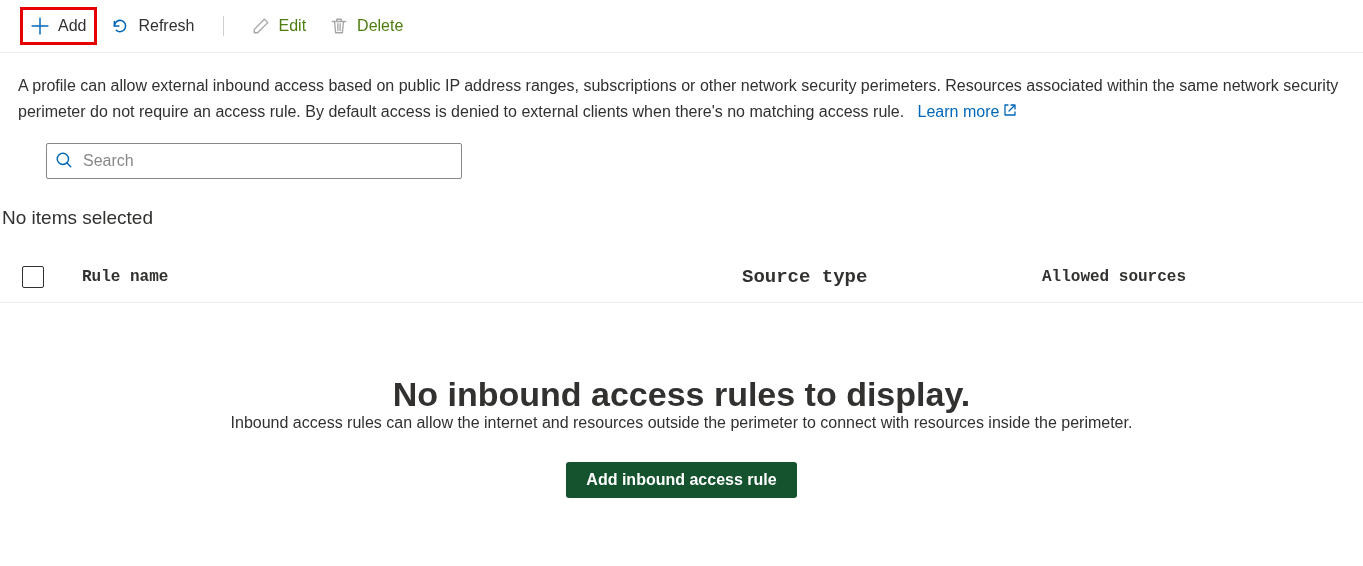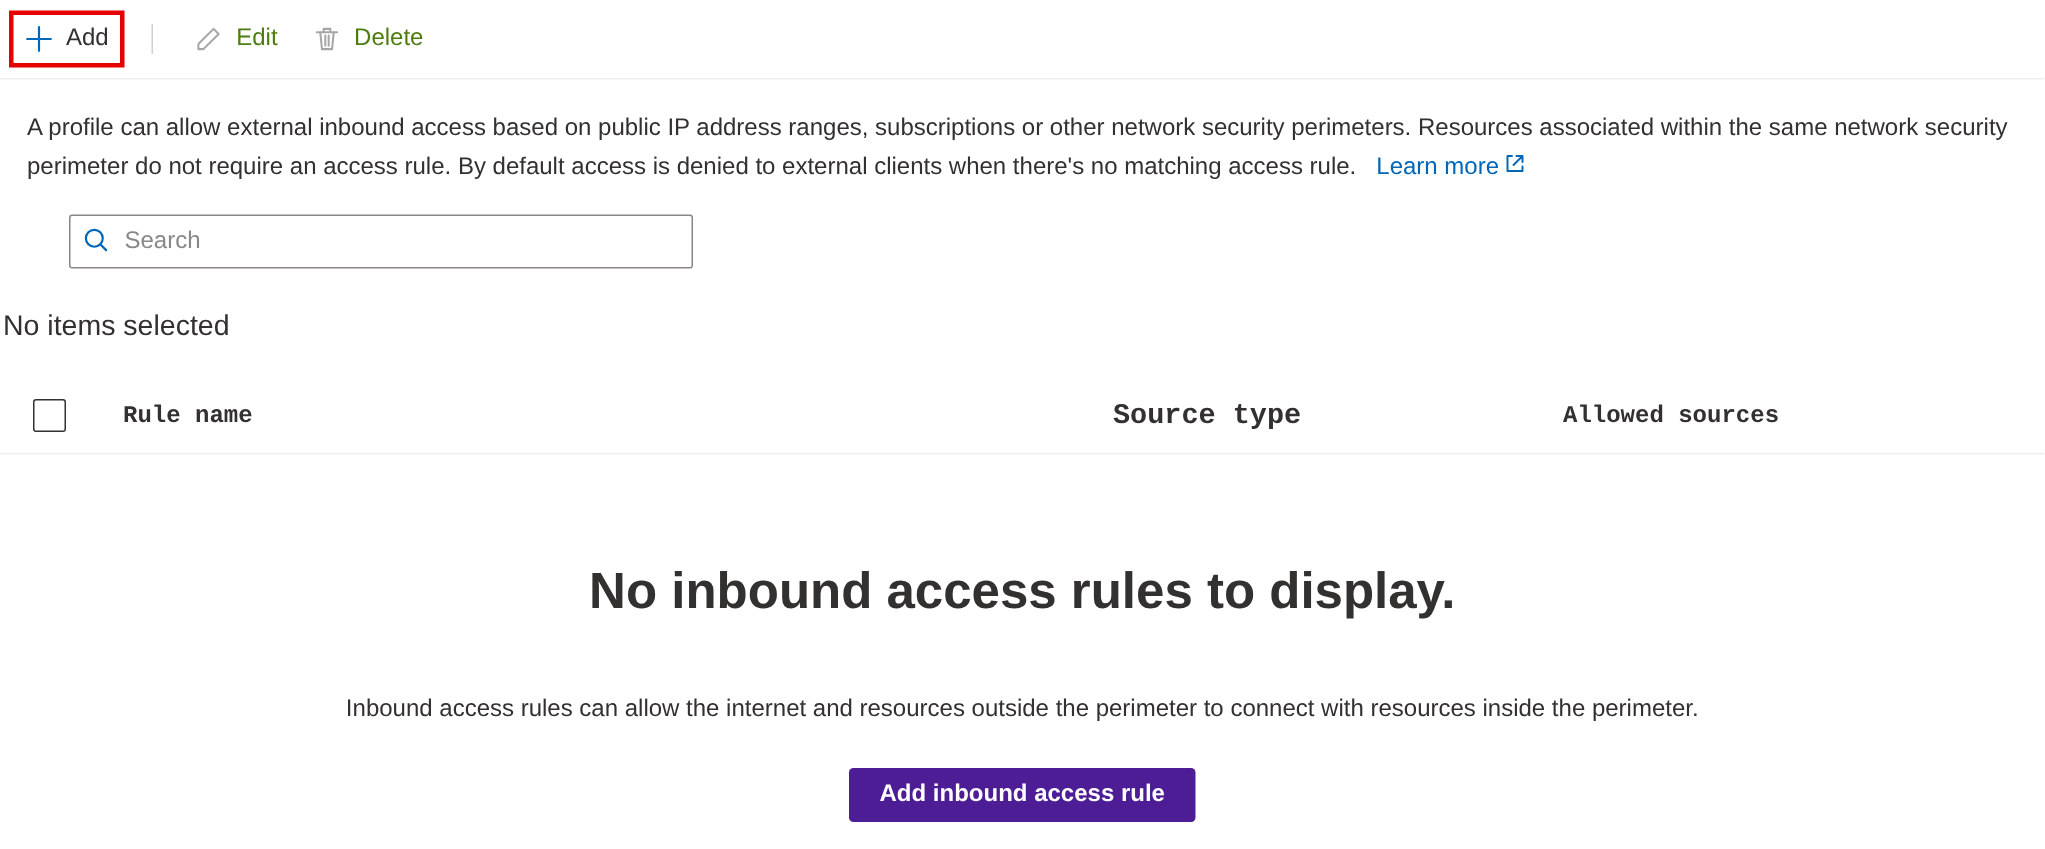--- a/index.html
+++ b/index.html
@@ -8,21 +8,21 @@
       font-size: 14px;
       color: #323130;
       background: #fff;
       width: 1363px;
     }
     .toolbar {
       display: flex;
       align-items: center;
       height: 53px;
       border-bottom: 1px solid #ededed;
-      padding-left: 6px;
+      padding-left: 20px;
     }
     .toolbar-item {
       display: flex;
       align-items: center;
       height: 38px;
       padding: 0 10px;
       cursor: pointer;
       color: #323130;
       font-size: 16px;
     }
@@ -113,48 +113,56 @@
     .empty-state {
       text-align: center;
       margin-top: 72px;
     }
     .empty-title {
       font-size: 34px;
       font-weight: 600;
       color: #323130;
     }
     .empty-sub {
-      margin-top: 50px;
       font-size: 16px;
       color: #323130;
     }
     .primary-btn {
       display: inline-block;
       margin-top: 30px;
-      background: #4c1d95;
+      background: #14532d;
       color: #fff;
       border: none;
       font-size: 16px;
       font-weight: 600;
       padding: 9px 20px;
       border-radius: 3px;
       cursor: pointer;
     }
   </style>
 </head>
 <body>
 
 <div class="toolbar">
   <div class="toolbar-item highlighted">
     <span class="toolbar-icon">
       <svg viewBox="0 0 16 16" width="18" height="18">
           <path d="M8 1v14M1 8h14" stroke="#0067b8" stroke-width="1.3" fill="none" stroke-linecap="round"></path>
         </svg>
     </span>
     <span>Add</span>
+  </div>
+  <div class="toolbar-item" style="margin-left:4px;">
+    <span class="toolbar-icon">
+      <svg viewBox="0 0 16 16" width="18" height="18">
+          <path d="M3 8a5 5 0 1 1 1.7 3.8" stroke="#0067b8" stroke-width="1.4" fill="none" stroke-linecap="round"></path>
+          <path d="M3 4v4h4" stroke="#0067b8" stroke-width="1.4" fill="none" stroke-linecap="round" stroke-linejoin="round"></path>
+        </svg>
+    </span>
+    <span>Refresh</span>
   </div>
   <div class="toolbar-separator"></div>
   <div class="toolbar-item disabled">
     <span class="toolbar-icon">
       <svg viewBox="0 0 16 16" width="18" height="18">
           <path d="M11 2l3 3-9 9H2v-3l9-9z" stroke="#a6a6a6" stroke-width="1.2" fill="none" stroke-linejoin="round"></path>
         </svg>
     </span>
     <span>Edit</span>
   </div>

